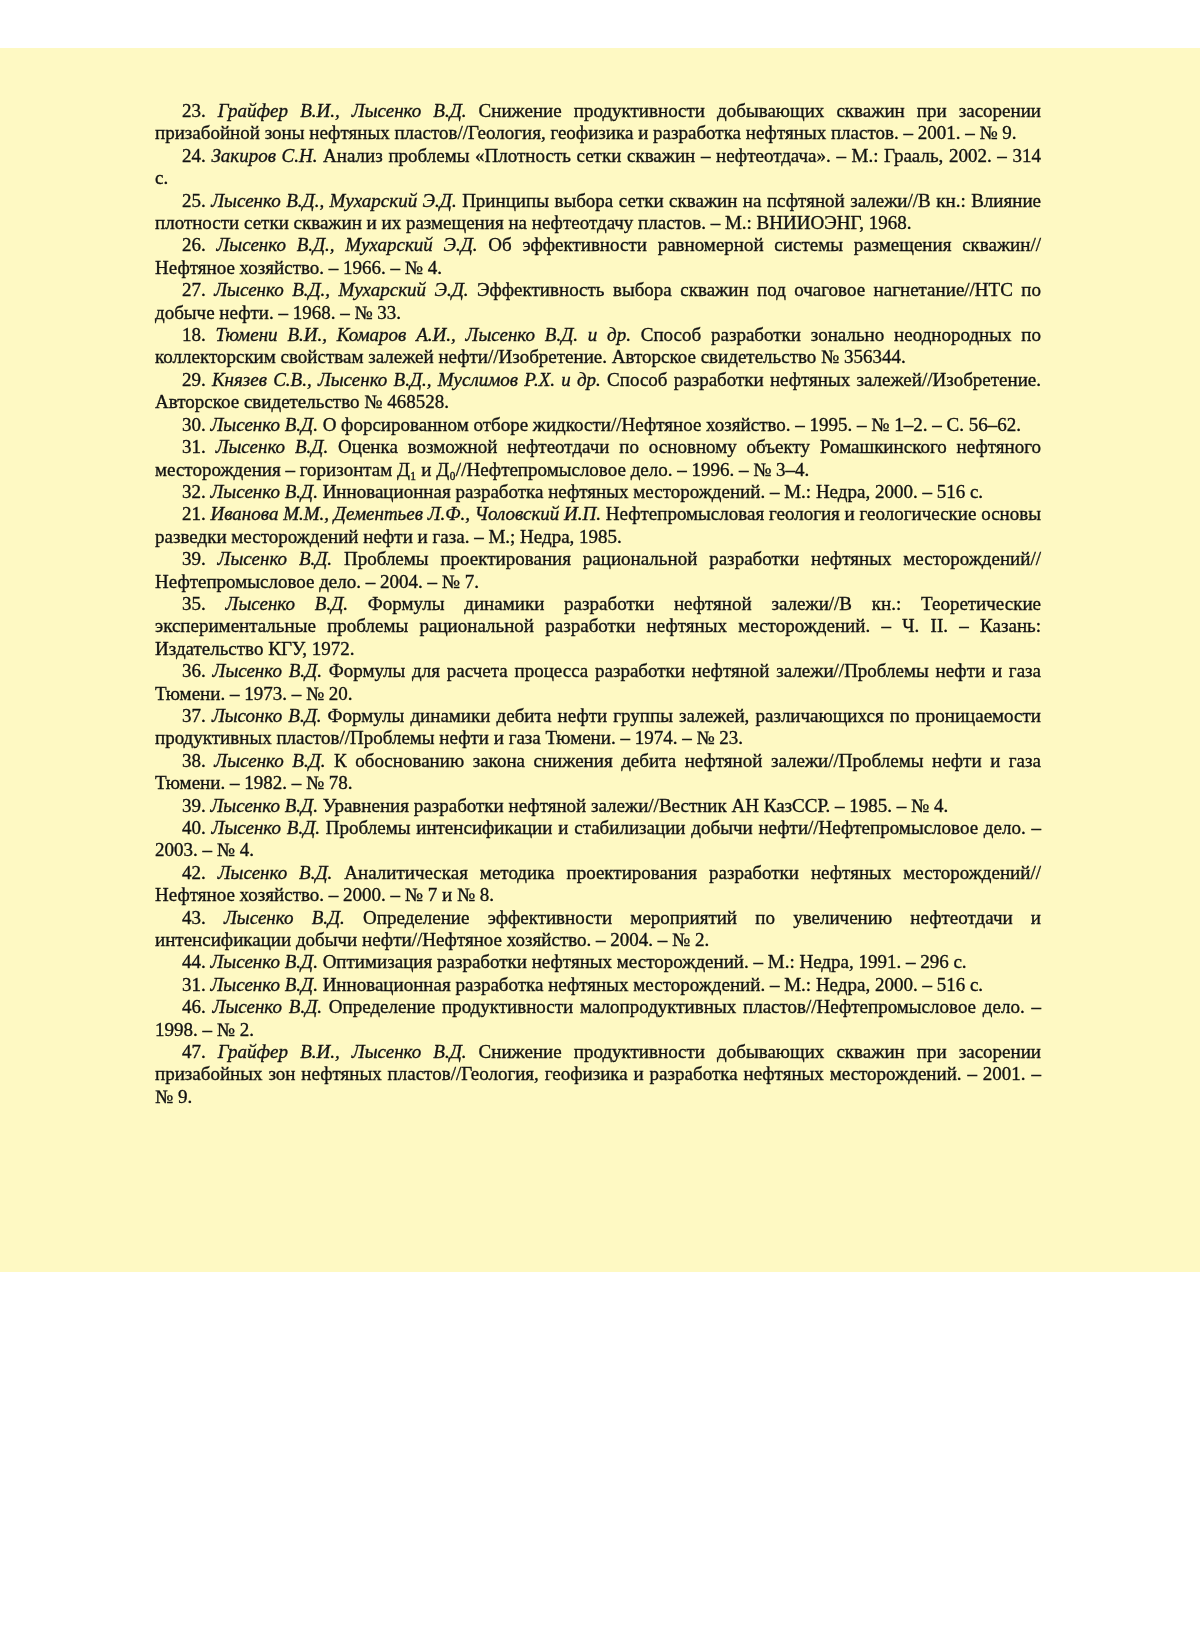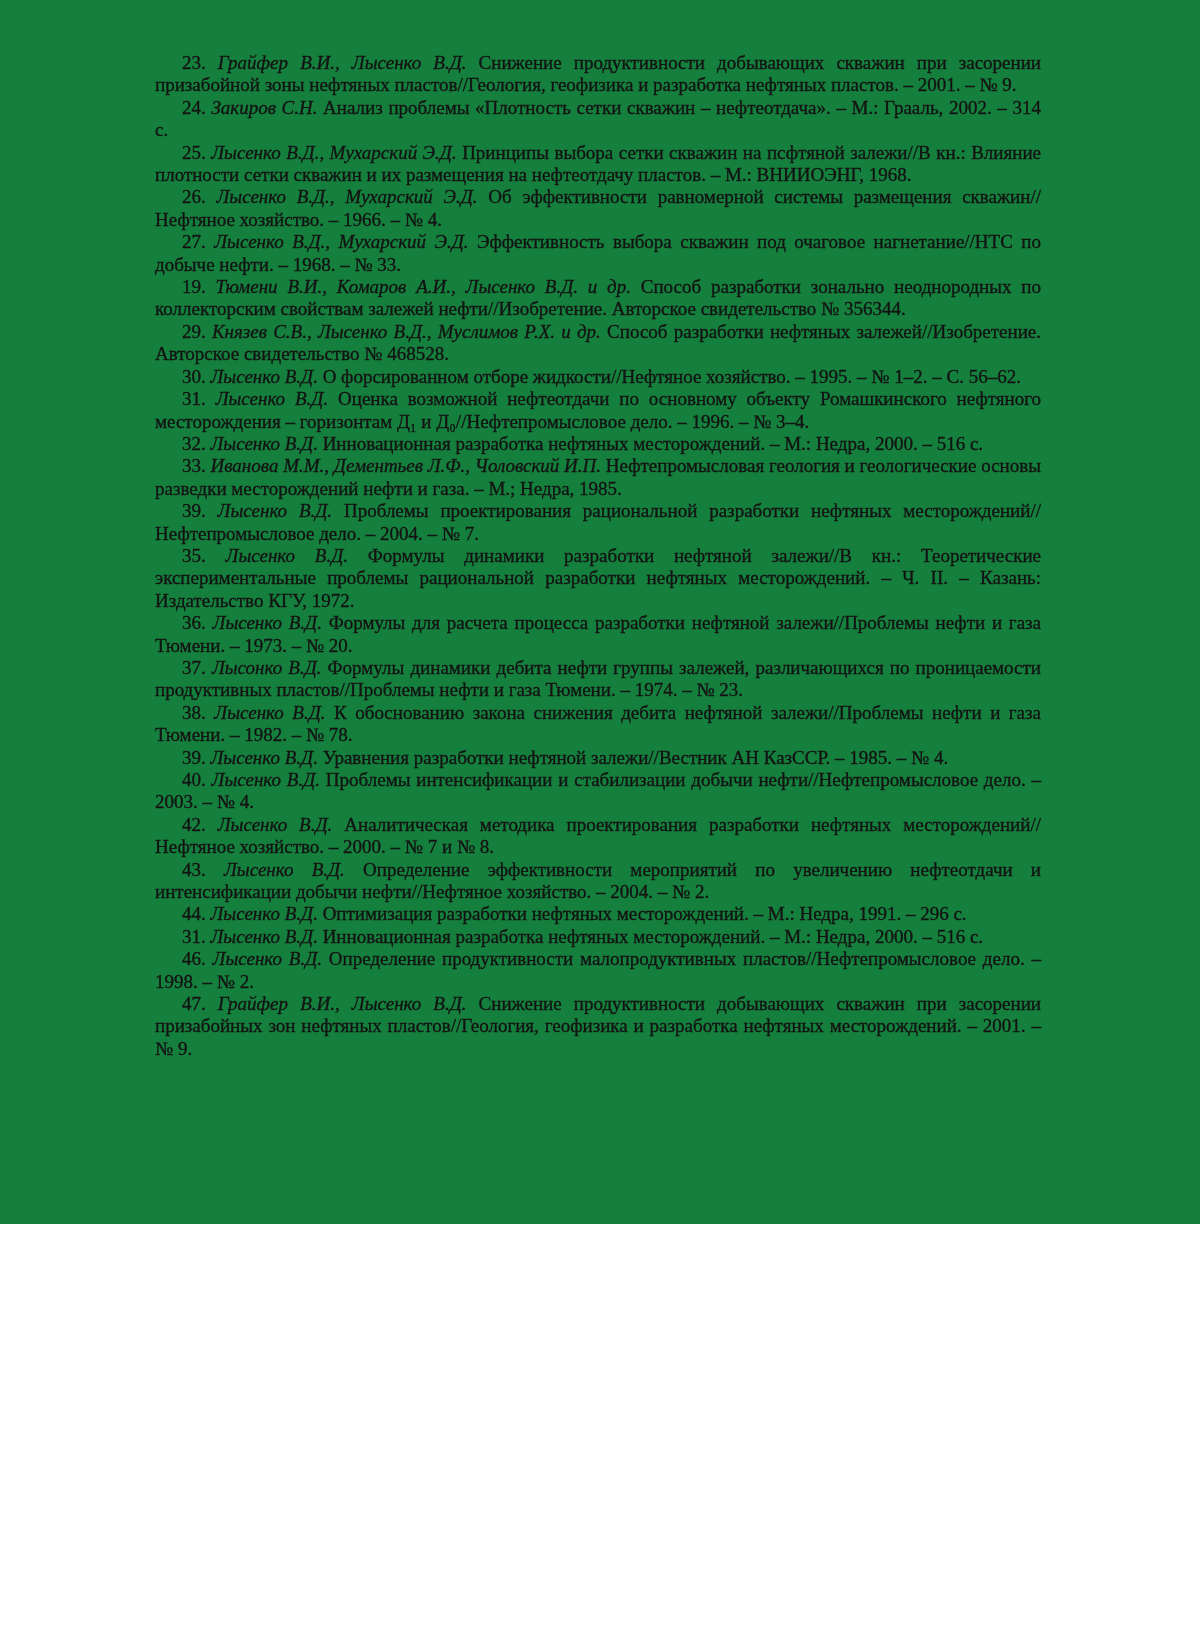--- a/index.html
+++ b/index.html
@@ -4,22 +4,23 @@
 <style>
   html, body {
     margin: 0;
     padding: 0;
     background: #ffffff;
   }
   .page {
     position: relative;
     width: 1200px;
     height: 1224px;
-    background: #15803d;
+    background: #fef9c3;
     overflow: hidden;
+    margin-top: 48px;
   }
   .textblock {
     position: absolute;
     left: 155px;
     top: 52px;
     width: 886px;
     color: #131313;
     font-family: "Liberation Serif", "DejaVu Serif", serif;
     font-size: 19px;
     line-height: 22.4px;
@@ -44,31 +45,31 @@
   <p class="ref"><span class="num">23. </span><span class="authors">Грайфер В.И., Лысенко В.Д.</span><span class="text"> Снижение продуктивности добывающих сква­жин при засорении призабойной зоны нефтяных пластов//Геология, геофизика и разработка нефтяных пластов. – 2001. – № 9.</span></p>
 
   <p class="ref"><span class="num">24. </span><span class="authors">Закиров С.Н.</span><span class="text"> Анализ проблемы «Плотность сетки скважин – нефтеотда­ча». – М.: Грааль, 2002. – 314 с.</span></p>
 
   <p class="ref"><span class="num">25. </span><span class="authors">Лысенко В.Д., Мухарский Э.Д.</span><span class="text"> Принципы выбора сетки скважин на псфтя­ной залежи//В кн.: Влияние плотности сетки скважин и их размещения на неф­теотдачу пластов. – М.: ВНИИОЭНГ, 1968.</span></p>
 
   <p class="ref"><span class="num">26. </span><span class="authors">Лысенко В.Д., Мухарский Э.Д.</span><span class="text"> Об эффективности равномерной системы размещения скважин//Нефтяное хозяйство. – 1966. – № 4.</span></p>
 
   <p class="ref"><span class="num">27. </span><span class="authors">Лысенко В.Д., Мухарский Э.Д.</span><span class="text"> Эффективность выбора скважин под очаго­вое нагнетание//НТС по добыче нефти. – 1968. – № 33.</span></p>
 
-  <p class="ref"><span class="num">19. </span><span class="authors">Тюмени В.И., Комаров А.И., Лысенко В.Д. и др.</span><span class="text"> Способ разработки зональ­но неоднородных по коллекторским свойствам залежей нефти//Изобретение. Авторское свидетельство № 356344.</span></p>
+  <p class="ref"><span class="num">18. </span><span class="authors">Тюмени В.И., Комаров А.И., Лысенко В.Д. и др.</span><span class="text"> Способ разработки зональ­но неоднородных по коллекторским свойствам залежей нефти//Изобретение. Авторское свидетельство № 356344.</span></p>
 
   <p class="ref"><span class="num">29. </span><span class="authors">Князев С.В., Лысенко В.Д., Муслимов Р.Х. и др.</span><span class="text"> Способ разработки нефтя­ных залежей//Изобретение. Авторское свидетельство № 468528.</span></p>
 
   <p class="ref"><span class="num">30. </span><span class="authors">Лысенко В.Д.</span><span class="text"> О форсированном отборе жидкости//Нефтяное хозяйство. – 1995. – № 1–2. – С. 56–62.</span></p>
 
   <p class="ref"><span class="num">31. </span><span class="authors">Лысенко В.Д.</span><span class="text"> Оценка возможной нефтеотдачи по основному объекту Ро­машкинского нефтяного месторождения – горизонтам Д₁ и Д₀//Нефтепромысло­вое дело. – 1996. – № 3–4.</span></p>
 
   <p class="ref"><span class="num">32. </span><span class="authors">Лысенко В.Д.</span><span class="text"> Инновационная разработка нефтяных месторождений. – М.: Недра, 2000. – 516 с.</span></p>
 
-  <p class="ref"><span class="num">33. </span><span class="authors">Иванова М.М., Дементьев Л.Ф., Чоловский И.П.</span><span class="text"> Нефтепромысловая геоло­гия и геологические основы разведки месторождений нефти и газа. – М.; Недра, 1985.</span></p>
+  <p class="ref"><span class="num">21. </span><span class="authors">Иванова М.М., Дементьев Л.Ф., Чоловский И.П.</span><span class="text"> Нефтепромысловая геоло­гия и геологические основы разведки месторождений нефти и газа. – М.; Недра, 1985.</span></p>
 
   <p class="ref"><span class="num">39. </span><span class="authors">Лысенко В.Д.</span><span class="text"> Проблемы проектирования рациональной разработки нефтя­ных месторождений//Нефтепромысловое дело. – 2004. – № 7.</span></p>
 
   <p class="ref"><span class="num">35. </span><span class="authors">Лысенко В.Д.</span><span class="text"> Формулы динамики разработки нефтяной залежи//В кн.: Теоретические экспериментальные проблемы рациональной разработки нефтяных месторождений. – Ч. II. – Казань: Издательство КГУ, 1972.</span></p>
 
   <p class="ref"><span class="num">36. </span><span class="authors">Лысенко В.Д.</span><span class="text"> Формулы для расчета процесса разработки нефтяной зале­жи//Проблемы нефти и газа Тюмени. – 1973. – № 20.</span></p>
 
   <p class="ref"><span class="num">37. </span><span class="authors">Лысонко В.Д.</span><span class="text"> Формулы динамики дебита нефти группы залежей, разли­чающихся по проницаемости продуктивных пластов//Проблемы нефти и газа Тюмени. – 1974. – № 23.</span></p>
 
   <p class="ref"><span class="num">38. </span><span class="authors">Лысенко В.Д.</span><span class="text"> К обоснованию закона снижения дебита нефтяной зале­жи//Проблемы нефти и газа Тюмени. – 1982. – № 78.</span></p>

